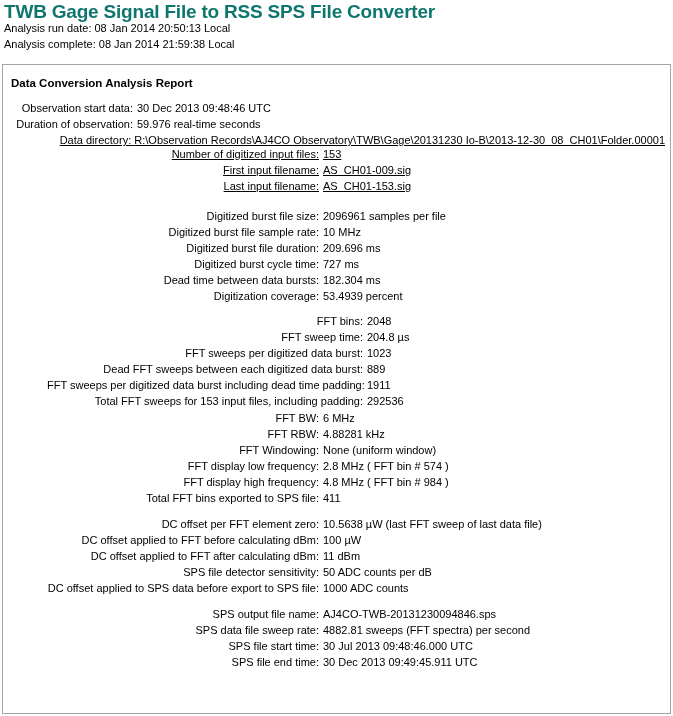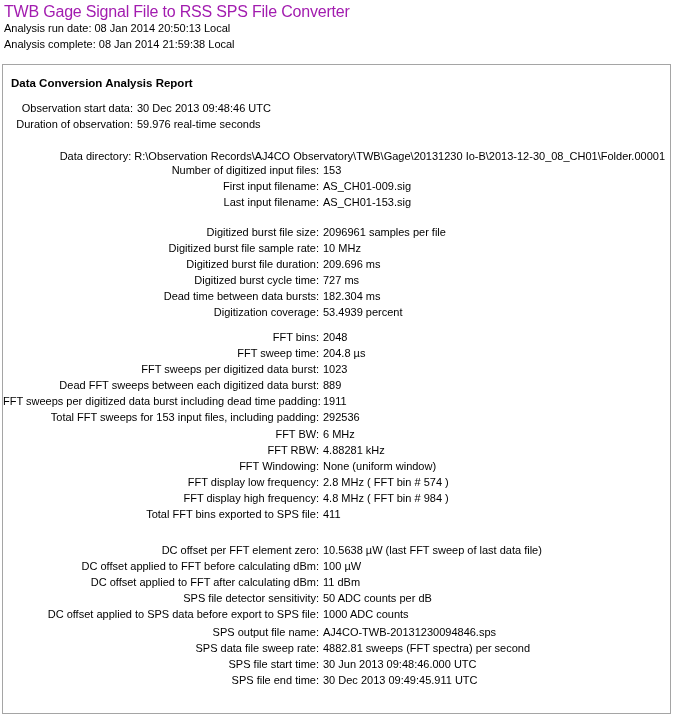--- a/index.html
+++ b/index.html
@@ -4,46 +4,46 @@
 <style>
   html, body { margin: 0; padding: 0; }
   body {
     width: 673px; height: 716px; position: relative;
     background: #ffffff; color: #000000;
     font-family: "Liberation Sans", sans-serif;
     font-size: 11px; overflow: hidden;
   }
   .page-header { position: absolute; top: 3px; left: 4px; white-space: nowrap; }
   .page-title {
-    color: #a21caf; font-weight: normal; font-size: 16px;
+    color: #0f766e; font-weight: bold; font-size: 19px;
     line-height: 17px; letter-spacing: -0.2px;
   }
   .hdr-line { line-height: 16px; }
   .report-box {
     position: absolute; left: 2px; top: 64px;
     width: 669px; height: 650px; box-sizing: border-box;
     border: 1px solid #a5a5a5; background: #ffffff; overflow: hidden;
   }
   .report-title {
     font-weight: bold; font-size: 11.5px;
     margin: 10px 0 0 8px; line-height: 16px; white-space: nowrap;
   }
   .row { display: flex; line-height: 16px; white-space: pre; }
   .row .lbl { flex: none; width: 316px; text-align: right; }
   .row .val { margin-left: 4px; }
   .sec-observation .lbl { width: 130px; }
   .row-flush { display: block; text-align: right; padding-right: 5px; white-space: pre; }
   .row-flush .lbl, .row-flush .val { display: inline; width: auto; margin: 0; }
   .sec-observation { margin-top: 9px; }
-  .sec-input-files { margin-top: 18px; }
+  .sec-input-files { margin-top: 2px; text-decoration: underline; }
   .sec-burst { margin-top: 14px; }
-  .sec-fft-sweeps { margin-top: 9px; }
+  .sec-fft-sweeps { margin-top: 9px; margin-left: 44px; }
   .sec-fft-params { margin-top: 1px; }
-  .sec-dc-offset { margin-top: 20px; }
-  .sec-sps-output { margin-top: 2px; }
+  .sec-dc-offset { margin-top: 10px; }
+  .sec-sps-output { margin-top: 10px; }
 </style>
 </head>
 <body>
 
 <div class="page-header">
   <div class="page-title">TWB Gage Signal File to RSS SPS File Converter</div>
   <div class="hdr-line"><span>Analysis run date:</span> <span>08 Jan 2014 20:50:13 Local</span></div>
   <div class="hdr-line"><span>Analysis complete:</span> <span>08 Jan 2014 21:59:38 Local</span></div>
 </div>
 
@@ -93,16 +93,16 @@
     <div class="row"><span class="lbl">DC offset per FFT element zero:</span><span class="val">10.5638 µW (last FFT sweep of last data file)</span></div>
     <div class="row"><span class="lbl">DC offset applied to FFT before calculating dBm:</span><span class="val">100 µW</span></div>
     <div class="row"><span class="lbl">DC offset applied to FFT after calculating dBm:</span><span class="val">11 dBm</span></div>
     <div class="row"><span class="lbl">SPS file detector sensitivity:</span><span class="val">50 ADC counts per dB</span></div>
     <div class="row"><span class="lbl">DC offset applied to SPS data before export to SPS file:</span><span class="val">1000 ADC counts</span></div>
   </div>
 
   <div class="sec sec-sps-output">
     <div class="row"><span class="lbl">SPS output file name:</span><span class="val">AJ4CO-TWB-20131230094846.sps</span></div>
     <div class="row"><span class="lbl">SPS data file sweep rate:</span><span class="val">4882.81 sweeps (FFT spectra) per second</span></div>
-    <div class="row"><span class="lbl">SPS file start time:</span><span class="val">30 Jun 2013 09:48:46.000 UTC</span></div>
+    <div class="row"><span class="lbl">SPS file start time:</span><span class="val">30 Jul 2013 09:48:46.000 UTC</span></div>
     <div class="row"><span class="lbl">SPS file end time:</span><span class="val">30 Dec 2013 09:49:45.911 UTC</span></div>
   </div>
 </div>
 
 </body></html>

